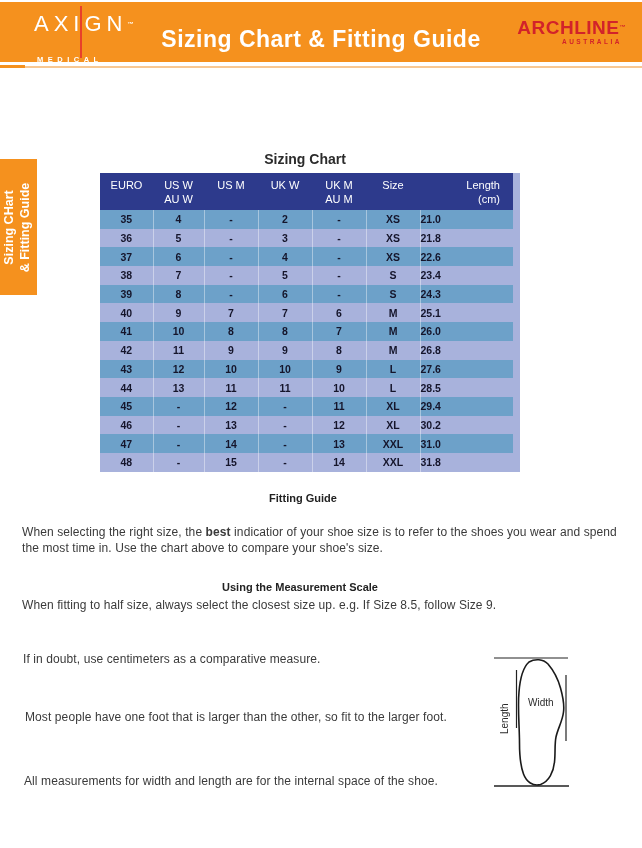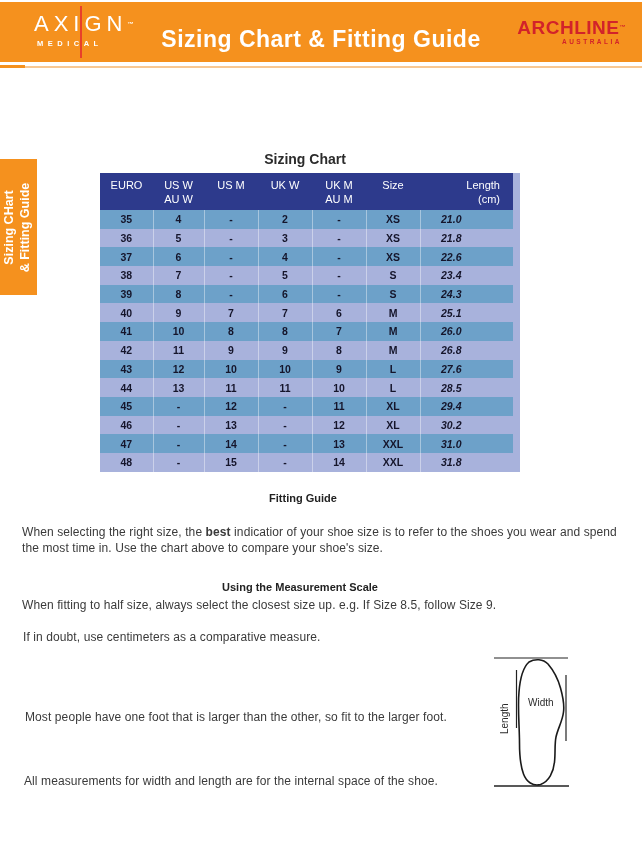--- a/index.html
+++ b/index.html
@@ -15,21 +15,21 @@
   *{box-sizing:border-box;}
   body{margin:0;background:#fff;font-family:"Liberation Sans",sans-serif;}
   .page{position:relative;width:642px;height:848px;background:#fff;overflow:hidden;}
 
   
   .header{position:absolute;top:2px;left:0;width:642px;height:60px;background:var(--brand-orange);}
   .axign{position:absolute;left:34px;top:11px;color:#fff;}
   .axign-name{position:relative;font-size:22px;letter-spacing:5px;font-weight:400;line-height:22px;}
   .axign-line{position:absolute;left:46px;top:-7px;width:2px;height:52px;background:var(--axign-line-red);}
   .tm{font-size:6px;vertical-align:top;font-weight:700;}
-  .axign-sub{font-size:7.5px;letter-spacing:4.5px;font-weight:700;margin-top:4px;padding-left:3px;}
+  .axign-sub{font-size:7.5px;letter-spacing:4.5px;font-weight:700;margin-top:20px;padding-left:3px;}
   .header-title{position:absolute;left:50%;top:24px;transform:translateX(-50%);color:#fff;
     font-size:23px;font-weight:700;letter-spacing:.5px;white-space:nowrap;}
   .archline{position:absolute;right:16px;top:16px;color:var(--brand-red);text-align:right;}
   .archline-name{font-size:19px;font-weight:700;letter-spacing:.5px;line-height:19px;}
   .archline-sub{font-size:6.5px;font-weight:700;letter-spacing:2.5px;margin-top:1px;padding-right:4px;}
   .header-rule-left{position:absolute;top:65px;left:0;width:25px;height:3px;background:var(--brand-orange);}
   .header-rule{position:absolute;top:65.5px;left:25px;width:617px;height:2px;background:var(--light-orange-rule);}
 
   
   .side-tab{position:absolute;left:0;top:159px;width:37px;height:136px;background:var(--brand-orange);}
@@ -40,35 +40,35 @@
   .sc-title{position:absolute;top:151px;left:95px;width:420px;text-align:center;
     font-size:14px;font-weight:700;color:#2b2b2b;}
   .foot-label{position:absolute;top:175px;left:330px;width:180px;text-align:right;
     font-size:12.5px;font-weight:700;color:#c2410c;}
   .sizing-table{position:absolute;left:100px;top:173px;width:413px;border-collapse:collapse;table-layout:fixed;}
   .sizing-table thead th{background:var(--table-header-navy);color:#fff;font-size:11px;font-weight:400;
     height:37px;vertical-align:top;padding:6px 0 0 0;white-space:pre-line;line-height:13.5px;text-align:center;}
   .sizing-table thead th.len{text-align:right;padding-right:13px;}
   .sizing-table tbody td{height:18.7px;font-size:10.5px;font-weight:700;color:#15152b;
     text-align:center;padding:0;}
-  .sizing-table tbody td:last-child{text-align:center;padding-right:31px;font-style:italic;}
+  .sizing-table tbody td:last-child{text-align:left;padding-right:31px;}
   .sizing-table tbody td + td{border-left:1px solid rgba(255,255,255,.4);}
   .sizing-table tbody tr:nth-child(odd){background:var(--row-blue);}
   .sizing-table tbody tr:nth-child(even){background:var(--row-periwinkle);}
   .table-strip{position:absolute;left:513px;top:173px;width:7px;height:299px;background:var(--row-periwinkle);}
 
   
   .section-title{position:absolute;text-align:center;font-size:11px;font-weight:700;color:#222;}
   .fg-title{top:492px;left:20px;width:566px;}
   .ms-title{top:581px;left:20px;width:560px;}
   .para{position:absolute;font-size:12px;line-height:15.5px;color:var(--text-dark);
     white-space:pre-line;letter-spacing:.1px;}
   .p1{top:513px;left:22px;width:605px;}
   .p2{top:586px;left:22px;width:610px;}
-  .mp1{top:610px;left:23px;width:600px;margin-top:20px;}
+  .mp1{top:632px;left:23px;width:600px;margin-top:20px;}
   .mp2{top:636px;left:23px;width:485px;}
   .mp3{top:698px;left:25px;width:600px;}
   .mp4{top:762px;left:24px;width:600px;}
   .mp5{top:787px;left:24px;width:575px;}
 
   
   .foot-svg{position:absolute;left:488px;top:645px;}
   .foot-svg text{font-family:"Liberation Sans",sans-serif;font-size:10px;fill:#2b2b2b;}
 </style>
 </head>

